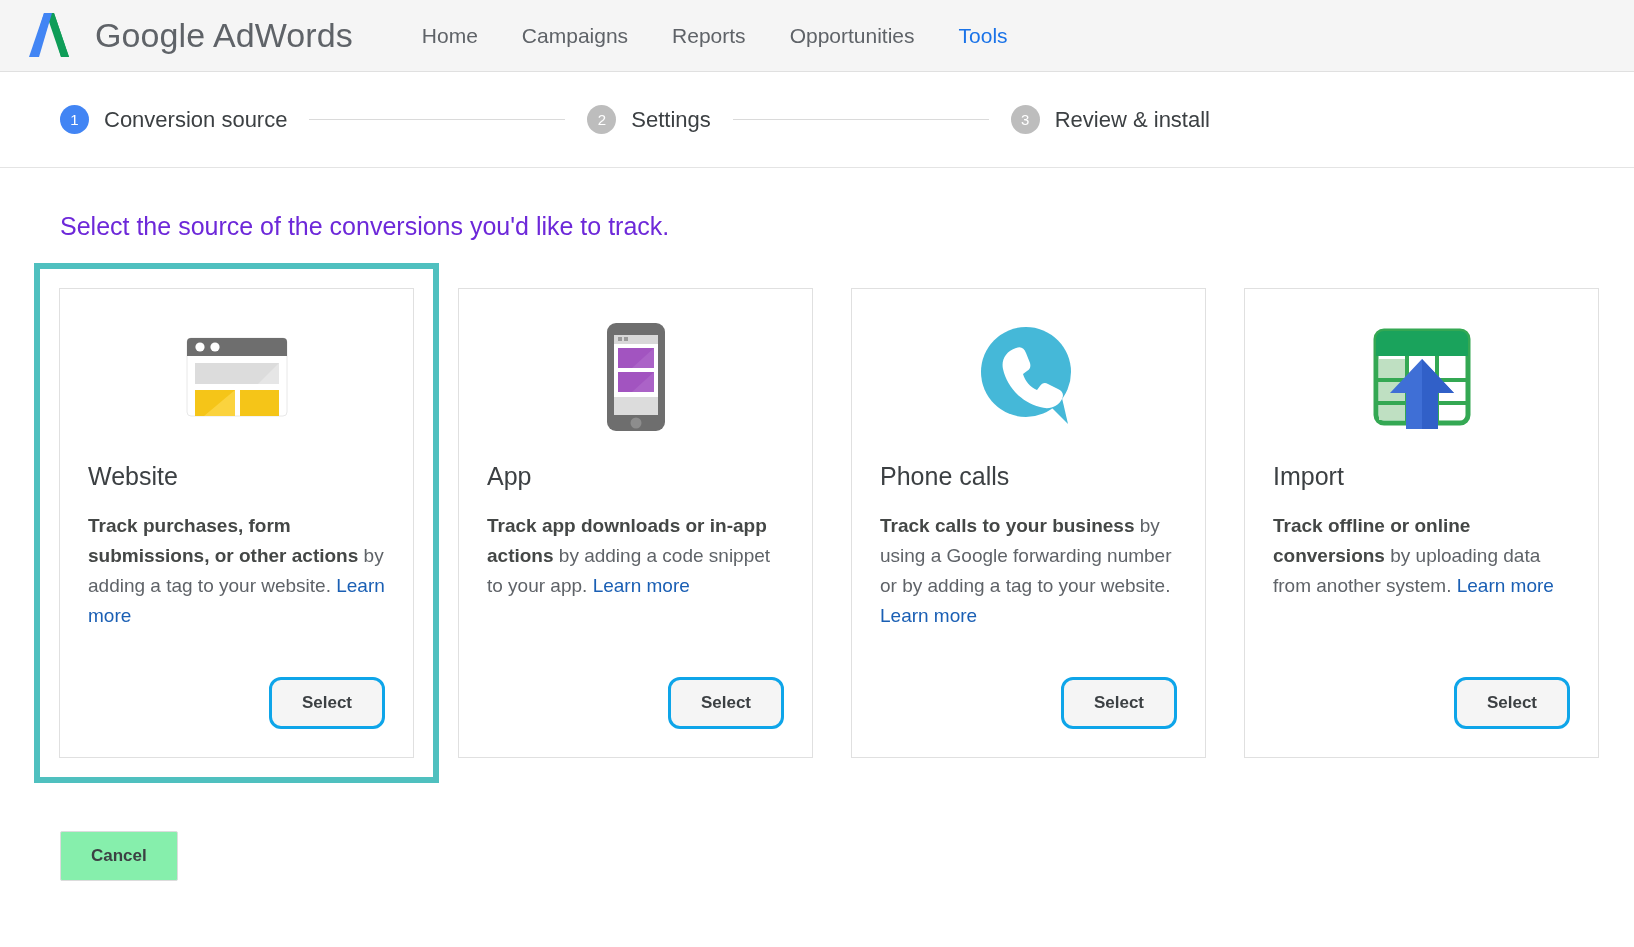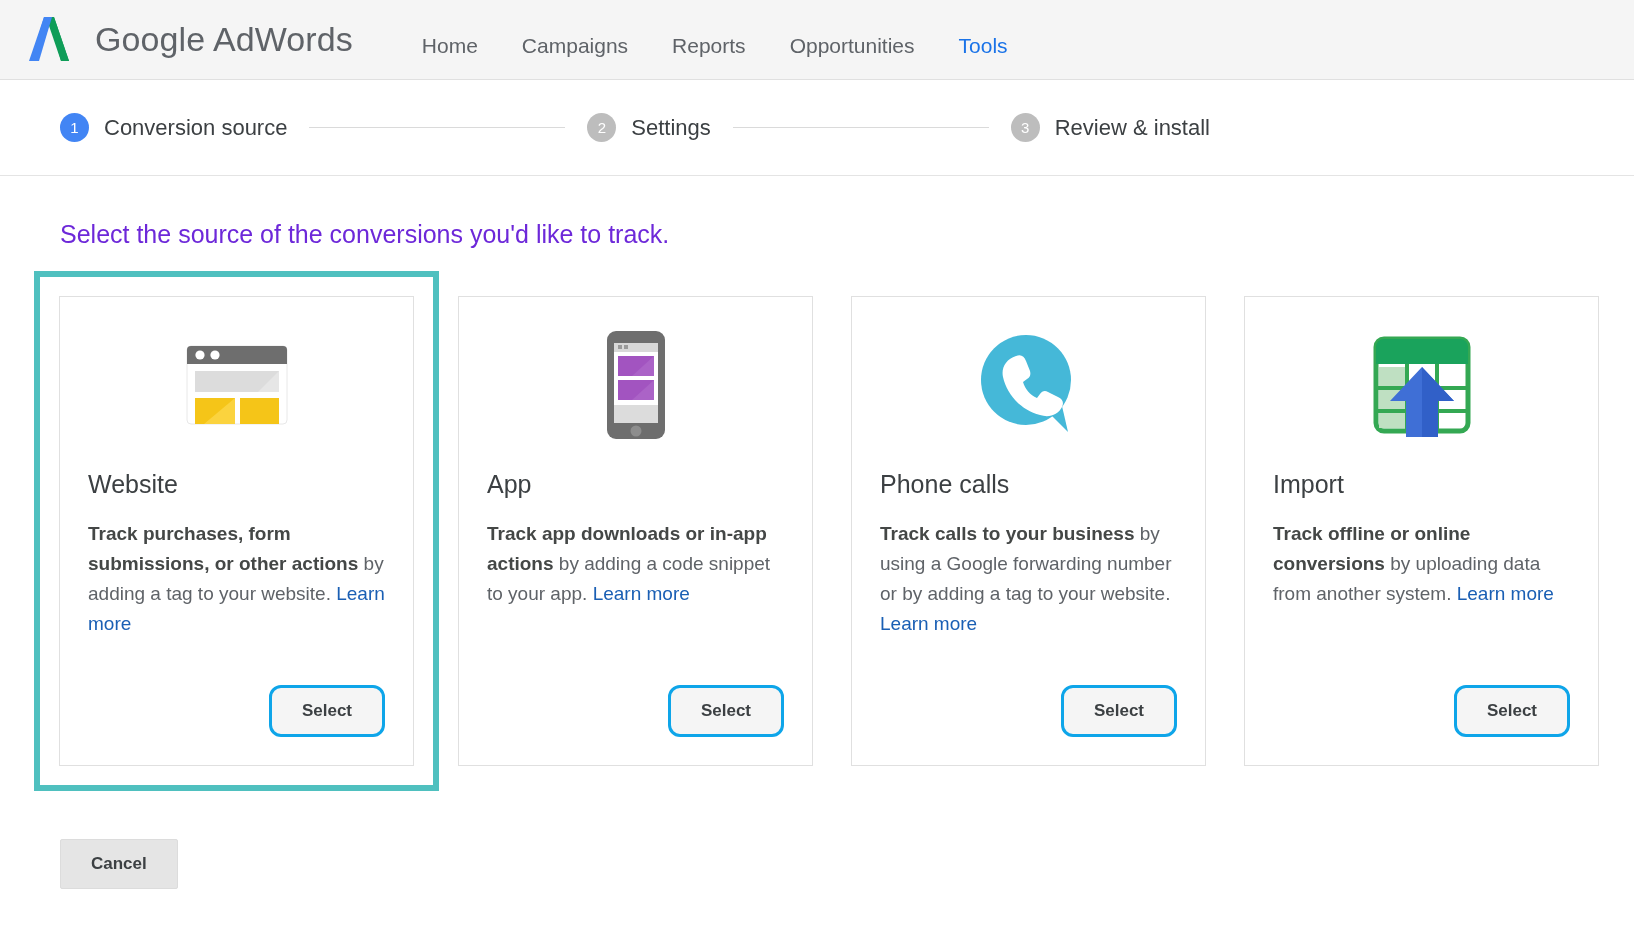--- a/index.html
+++ b/index.html
@@ -7,24 +7,25 @@
     margin: 0; padding: 0;
     width: 1634px; height: 947px;
     background: #ffffff;
     font-family: "Liberation Sans", sans-serif;
     overflow: hidden;
   }
 
   
   #topbar {
     position: relative;
-    height: 80px;
+    height: 72px;
     background: #f5f5f5;
     border-bottom: 1px solid #e0e0e0;
     display: flex;
+    align-items: center;
   }
   #brand {
     display: flex;
     align-items: center;
     margin-left: 27px;
   }
   #adwords-logo { width: 52px; height: 50px; display:block; }
   #brand-text {
     margin-left: 16px;
     font-size: 34px;
@@ -178,21 +179,21 @@
     font-family: "Liberation Sans", sans-serif;
     padding: 13px 30px;
     cursor: pointer;
     border-radius: 12px;
   }
 
   #footer {
     margin: 48px 0 0 60px;
   }
   #cancel-btn {
-    background: #e5e5e5;
+    background: #86efac;
     border: 1px solid #dcdcdc;
     color: #3c4043;
     font-size: 17px;
     font-weight: bold;
     font-family: "Liberation Sans", sans-serif;
     padding: 14px 30px;
     cursor: pointer;
     border-radius: 2px;
   }
 </style>

